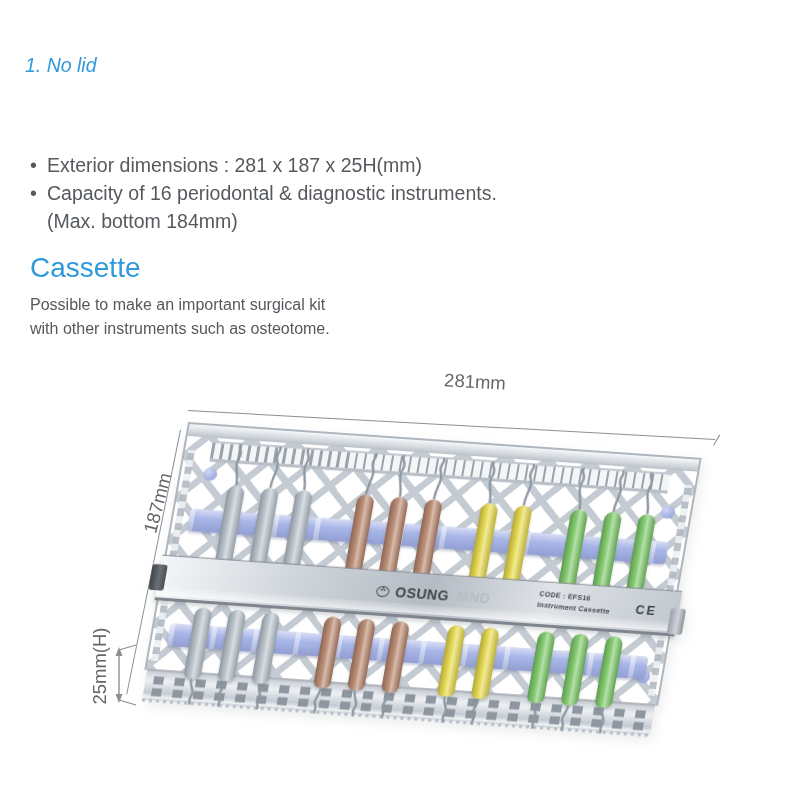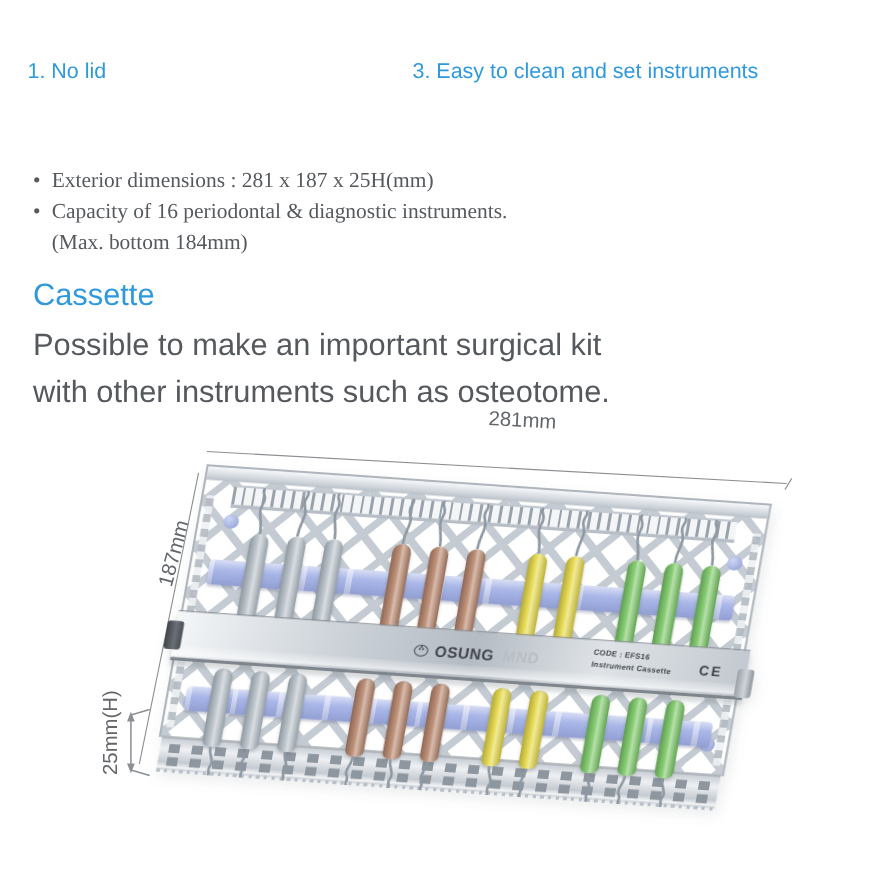--- a/index.html
+++ b/index.html
@@ -9,31 +9,31 @@
   }
   *{box-sizing:border-box;margin:0;padding:0;}
   html,body{width:800px;height:800px;}
   body{
     position:relative;width:800px;height:800px;background:#ffffff;overflow:hidden;
     font-family:"Liberation Sans","DejaVu Sans",sans-serif;color:var(--text);
   }
   
   .features{position:absolute;left:25px;top:52px;right:8px;display:grid;
     grid-template-columns:350px 1fr;row-gap:3px;
-    color:var(--accent);font-size:19.5px;line-height:1.34;}
+    color:var(--accent);font-size:19.5px;line-height:1.34;font-style:italic;}
   .feature-item{padding-left:55px;text-indent:-55px;}
   
   .specs{position:absolute;left:30px;top:151px;font-size:19.5px;line-height:1.44;color:var(--text);}
-  .spec-item{padding-left:17px;text-indent:-17px;font-family:Liberation Serif, serif;}
+  .spec-item{padding-left:17px;text-indent:-17px;}
   .spec-item .marker{display:inline-block;width:17px;text-indent:0;}
   .spec-item.cont{padding-left:17px;text-indent:0;}
   
   .character{position:absolute;left:30px;top:252px;}
   .character .heading{color:var(--accent);font-size:28px;font-weight:400;margin-bottom:9px;}
-  .character .line{font-size:28px;line-height:1.5;color:var(--text);}
+  .character .line{font-size:16px;line-height:1.5;color:var(--text);}
   
   .dim-label{position:absolute;color:var(--dim);font-size:18.5px;white-space:nowrap;}
   .dim-w-label{left:395px;top:371px;width:160px;text-align:center;transform:rotate(3.2deg);}
   .dim-w-line{position:absolute;left:188px;top:410px;width:528px;border-top:1.4px solid #8b8f93;
     transform:rotate(3.15deg);transform-origin:0 0;}
   .dim-w-line::after{content:"";position:absolute;right:-2px;top:-6px;width:1.4px;height:12px;
     background:#8b8f93;transform:rotate(28deg);}
   .dim-d-label{left:118px;top:492px;width:80px;text-align:center;transform:rotate(-75deg);}
   .dim-d-line{position:absolute;left:181px;top:430px;width:270px;border-top:1.4px solid #8b8f93;
     transform:rotate(101.5deg);transform-origin:0 0;}
@@ -102,21 +102,20 @@
     background:repeating-linear-gradient(90deg,#8e97a0 0 10px,rgba(0,0,0,0) 10px 21px);}
   .tray-side .row.r1{top:5px;} .tray-side .row.r2{top:17px;}
   .tray-side::after{content:"";position:absolute;left:0;right:0;bottom:-4px;height:3px;
     background:repeating-linear-gradient(90deg,#b7bec6 0 3px,rgba(0,0,0,0) 3px 7px);}
 </style>
 </head>
 <body>
 
 <div class="features">
   <div class="feature-item">1. No lid</div>
-  <div class="feature-item">3. Easy to clean and set instruments</div>
 </div>
 
 <div class="specs">
   <div class="spec-item"><span class="marker">•</span><span>Exterior dimensions : 281 x 187 x 25H(mm)</span></div>
   <div class="spec-item"><span class="marker">•</span><span>Capacity of 16 periodontal &amp; diagnostic instruments.</span></div>
   <div class="spec-item cont"><span>(Max. bottom 184mm)</span></div>
 </div>
 
 <div class="character">
   <div class="heading">Cassette</div>

